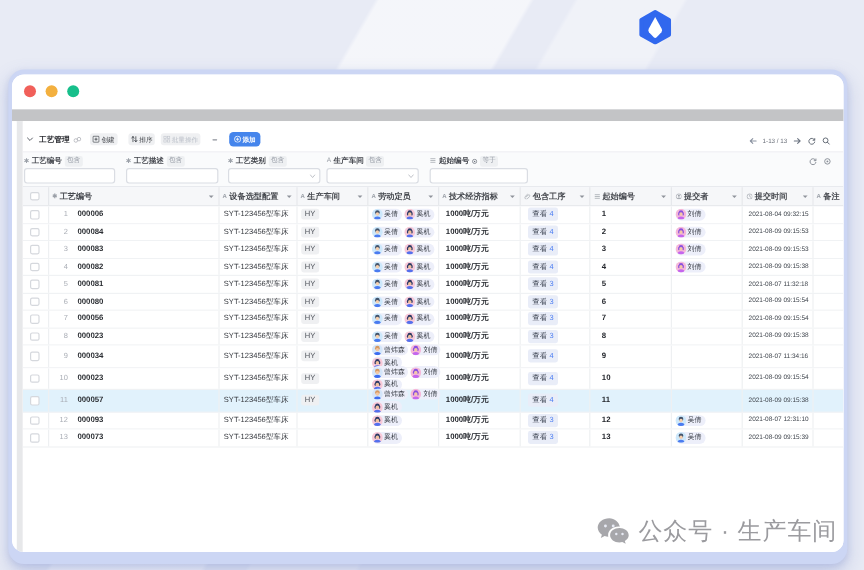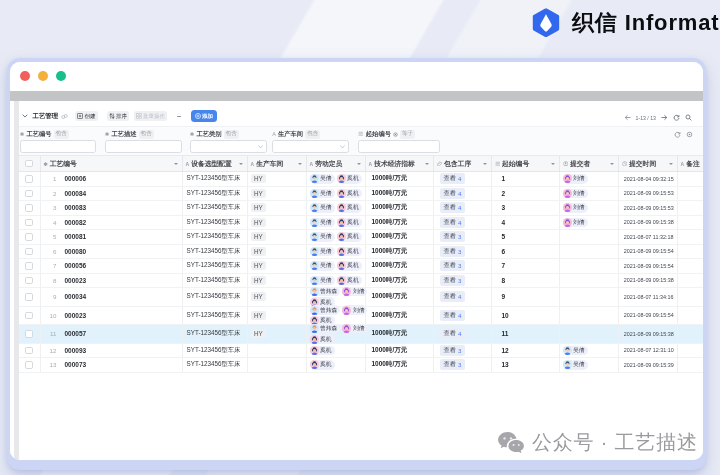--- a/index.html
+++ b/index.html
@@ -89,21 +89,20 @@
 </style>
 </head>
 <body>
 <div class="stage">
 
   <div class="logo">
     <svg class="hex" viewBox="0 0 28 29">
       <path d="M14 2 L25.6 8.5 V21 L14 27.5 L2.4 21 V8.5 Z" fill="#3168ee" stroke="#3168ee" stroke-width="3.2" stroke-linejoin="round"></path>
       <path d="M14 6.2 L19.4 15.9 Q20.2 17.5 19.2 18.8 L15.2 23 Q14 24.2 12.8 23 L8.8 18.8 Q7.8 17.5 8.6 15.9 Z" fill="#ffffff"></path>
     </svg>
-    <div class="brand"><span>织信</span> <span>Informat</span></div>
   </div>
 
   <div class="frame">
     <div class="win">
       <div class="titlebar">
         <span class="dot r"></span>
         <span class="dot y"></span>
         <span class="dot g"></span>
       </div>
       <div class="greybar"></div>
@@ -1355,16 +1354,16 @@
 
   <div class="watermark">
     <svg width="28" height="24" viewBox="0 0 30 26">
       <path d="M11.5 1 C5.7 1 1 4.8 1 9.4 C1 12 2.5 14.3 4.8 15.8 L3.8 18.8 L7.3 17 C8.3 17.3 9.4 17.6 10.6 17.7 C10.5 17.2 10.4 16.7 10.4 16.2 C10.4 11.9 14.6 8.5 19.7 8.5 C20.2 8.5 20.6 8.5 21 8.6 C20.1 4.3 16.2 1 11.5 1 Z" fill="#a7a7ab"></path>
       <circle cx="8" cy="8" r="1.3" fill="#e8ebf5"></circle>
       <circle cx="15" cy="8" r="1.3" fill="#e8ebf5"></circle>
       <path d="M29 16.3 C29 12.6 25.1 9.8 20.6 9.8 C16.1 9.8 12.2 12.6 12.2 16.3 C12.2 20 16.1 22.8 20.6 22.8 C21.5 22.8 22.4 22.7 23.2 22.4 L26.3 24 L25.5 21.4 C27.6 20.2 29 18.4 29 16.3 Z" fill="#a7a7ab"></path>
       <circle cx="17.8" cy="15.2" r="1.1" fill="#e8ebf5"></circle>
       <circle cx="23.4" cy="15.2" r="1.1" fill="#e8ebf5"></circle>
     </svg>
-    <span class="wm-text">公众号 · 工艺描述</span>
+    <span class="wm-text">公众号 · 生产车间</span>
   </div>
 
 </div>
 
 </body></html>

